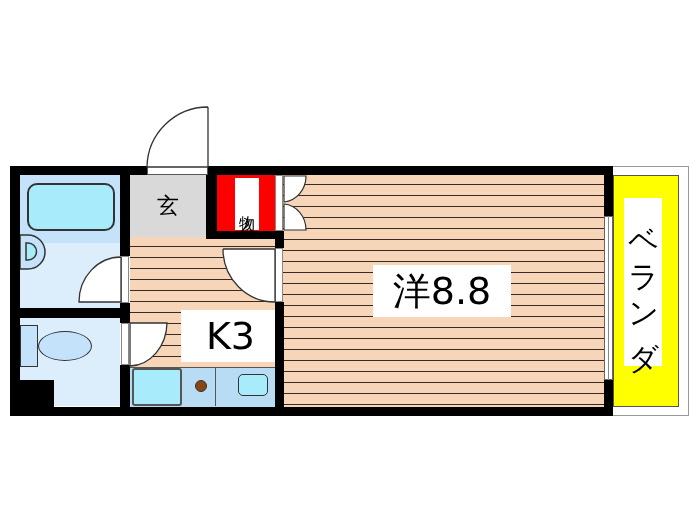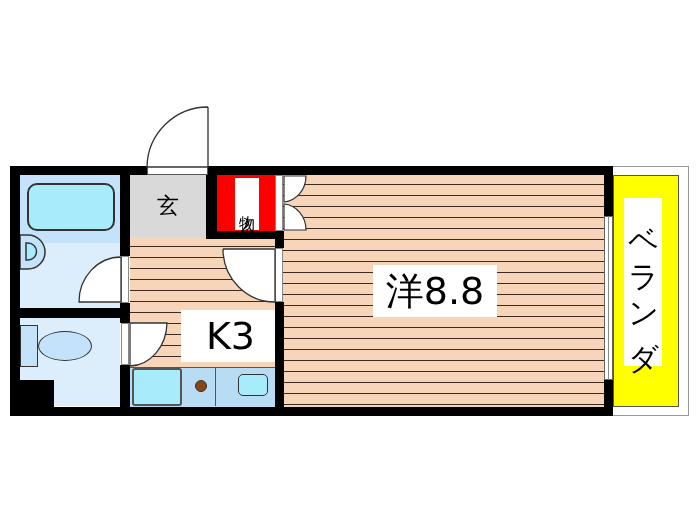--- a/index.html
+++ b/index.html
@@ -48,21 +48,21 @@
   <div class="abs floor-wood" style="left:130px;top:237px;width:145px;height:130px;"></div>
   <div class="label-box" style="left:181px;top:310px;width:99px;height:52px;font-size:38px;">K3</div>
 
   <div class="abs" style="left:130px;top:367px;width:145px;height:40px;background:#b9dcf5;border-top:1px solid #555;"></div>
   <div class="abs" style="left:132px;top:368px;width:50px;height:38px;background:#a8ecfb;border:2px solid #555;border-radius:3px;"></div>
   <div class="abs" style="left:195px;top:380px;width:12px;height:12px;background:#8b4513;border:1px solid #333;border-radius:50%;"></div>
   <div class="abs" style="left:215px;top:368px;width:1px;height:38px;background:#555;"></div>
   <div class="abs" style="left:238px;top:374px;width:30px;height:22px;background:#a8ecfb;border:1.5px solid #333;border-radius:5px;"></div>
 
   <div class="abs floor-wood" style="left:283px;top:175px;width:322px;height:232px;"></div>
-  <div class="label-box" style="left:373px;top:265px;width:124px;height:52px;font-size:38px;">洋8.8</div>
+  <div class="label-box" style="left:373px;top:265px;width:138px;height:52px;font-size:38px;">洋8.8</div>
 
   <div class="abs" style="left:612px;top:166px;width:77px;height:250px;background:#fff;border:1.5px solid #999;"></div>
   <div class="abs" style="left:613px;top:175px;width:66px;height:232px;background:#ffff00;border:1px solid #555;"></div>
   <div class="abs" style="left:624px;top:198px;width:38px;height:168px;background:#fff;display:flex;align-items:center;justify-content:center;font-size:30px;">
     <span style="writing-mode:vertical-rl;letter-spacing:4px;">ベランダ</span>
   </div>
 
   <div class="wall" style="left:10px;top:166px;width:137px;height:9px;"></div>
   <div class="wall" style="left:208px;top:166px;width:405px;height:9px;"></div>
 

